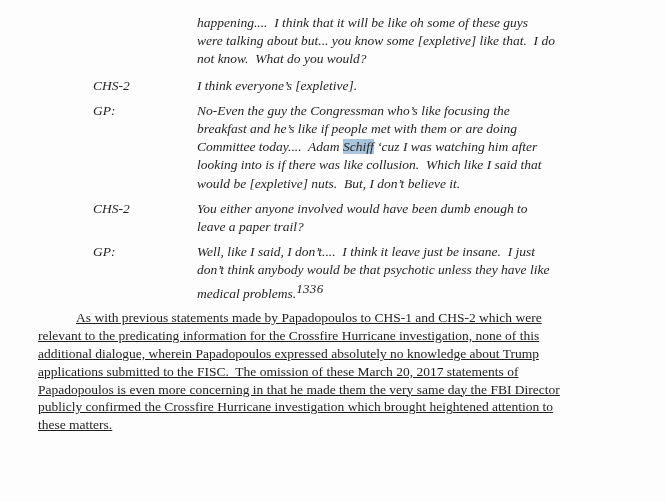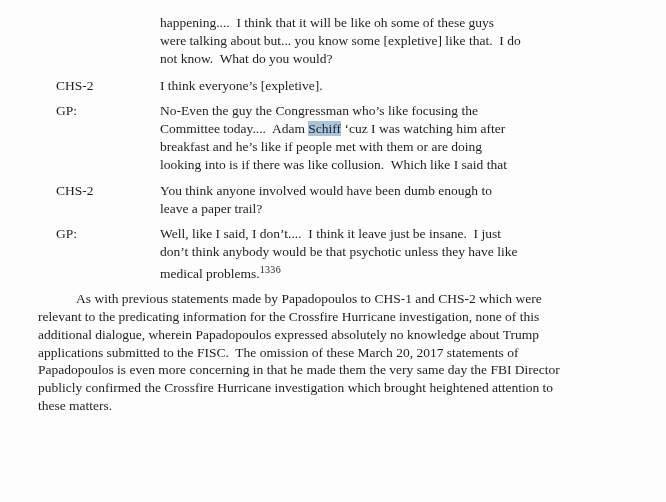--- a/index.html
+++ b/index.html
@@ -8,44 +8,45 @@
     width: 666px;
     height: 502px;
     box-sizing: border-box;
     background: var(--page-bg, #fdfdfd);
     color: var(--ink, #1f1f1f);
     font-family: "Liberation Serif", "DejaVu Serif", serif;
     font-size: 13.5px;
     overflow: hidden;
     padding-top: 14px;
   }
-  .transcript { margin-left: 56px; }
+  .transcript { margin-left: 93px; font-style: italic; }
   .row { display: flex; margin-bottom: 7px; }
   .row:nth-child(2) { margin-top: 8px; }  
   .speaker {
     flex: 0 0 104px;
     width: 104px;
     white-space: pre;
     line-height: 18.2px;
   }
   .dialogue { width: 404px; }
   .line {
     white-space: pre;
     line-height: 18.2px;
   }
   .hl { background: var(--hl, #a9c4dd); }
   .sup {
-    font-size: 10px;
+    font-size: 13px;
     vertical-align: 4.5px;
     letter-spacing: 0.3px;
   }
   .closing {
     margin-left: 38px;
     margin-top: 6px;
     width: 612px;
+    text-decoration: underline;
   }
   .closing .line { line-height: 17.8px; }
   .closing .line.first { text-indent: 38px; }
 </style>
 </head>
 <body>
 
 <div class="page">
   <div class="transcript">
       <div class="row">
@@ -59,29 +60,30 @@
       <div class="row">
         <div class="speaker">CHS-2</div>
         <div class="dialogue">
           <div class="line"><span>I think everyone’s [expletive].</span></div>
         </div>
       </div>
       <div class="row">
         <div class="speaker">GP:</div>
         <div class="dialogue">
           <div class="line"><span>No-Even the guy the Congressman who’s like focusing the</span></div>
+          <div class="line"><span>breakfast and he’s like if people met with them or are doing</span></div>
           <div class="line"><span>Committee today....  Adam </span><span class="hl">Schiff</span><span> ‘cuz I was watching him after</span></div>
-          <div class="line"><span>breakfast and he’s like if people met with them or are doing</span></div>
           <div class="line"><span>looking into is if there was like collusion.  Which like I said that</span></div>
+          <div class="line"><span>would be [expletive] nuts.  But, I don’t believe it.</span></div>
         </div>
       </div>
       <div class="row">
         <div class="speaker">CHS-2</div>
         <div class="dialogue">
-          <div class="line"><span>You think anyone involved would have been dumb enough to</span></div>
+          <div class="line"><span>You either anyone involved would have been dumb enough to</span></div>
           <div class="line"><span>leave a paper trail?</span></div>
         </div>
       </div>
       <div class="row">
         <div class="speaker">GP:</div>
         <div class="dialogue">
           <div class="line"><span>Well, like I said, I don’t....  I think it leave just be insane.  I just</span></div>
           <div class="line"><span>don’t think anybody would be that psychotic unless they have like</span></div>
           <div class="line"><span>medical problems.</span><span class="sup">1336</span></div>
         </div>

